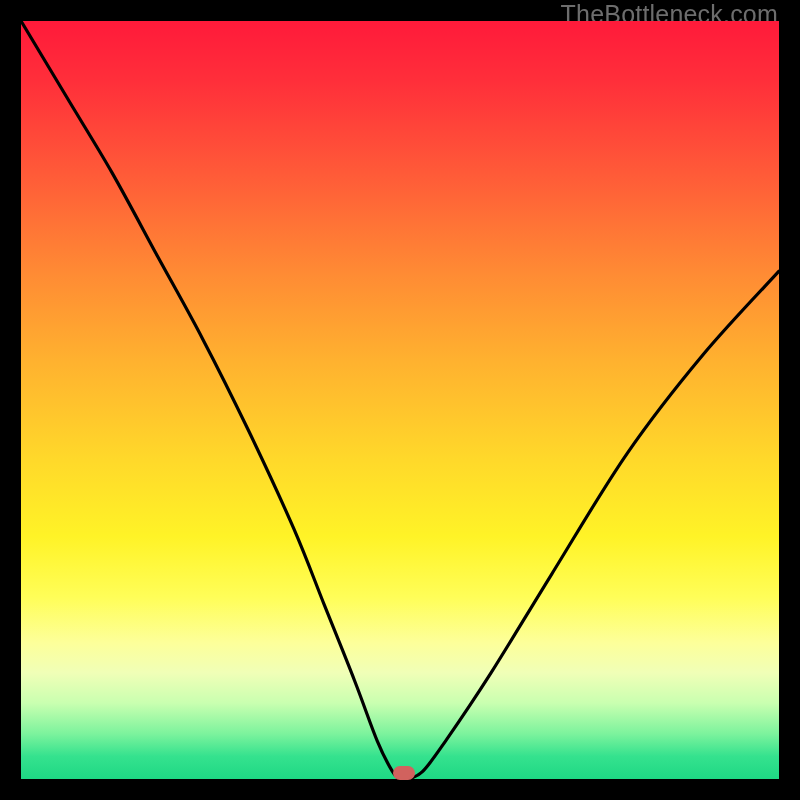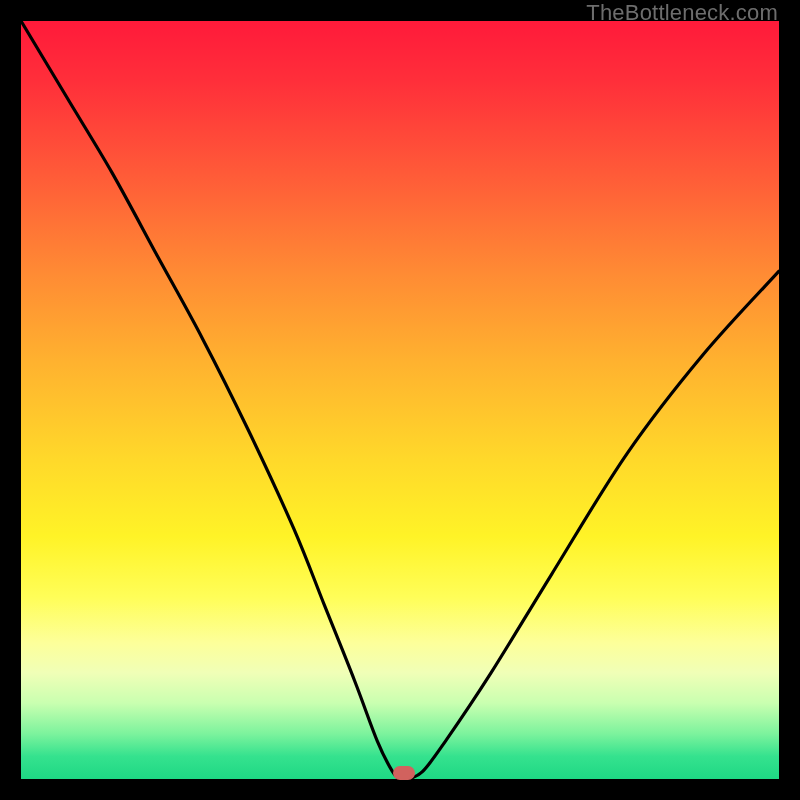--- a/index.html
+++ b/index.html
@@ -36,21 +36,21 @@
       #c9ffb0 90%,
       #7df39d 94%,
       #35e28e 97%,
       #1ed884 100%);
   }
   .watermark {
     position: absolute;
     top: 0px;
     right: 22px;
     color: #6d6d6d;
-    font-size: 22px;
+    font-size: 25px;
     font-weight: 500;
     letter-spacing: 0.2px;
     user-select: none;
   }
   svg.curve {
     position: absolute;
     inset: 0;
   }
   .marker {
     position: absolute;

